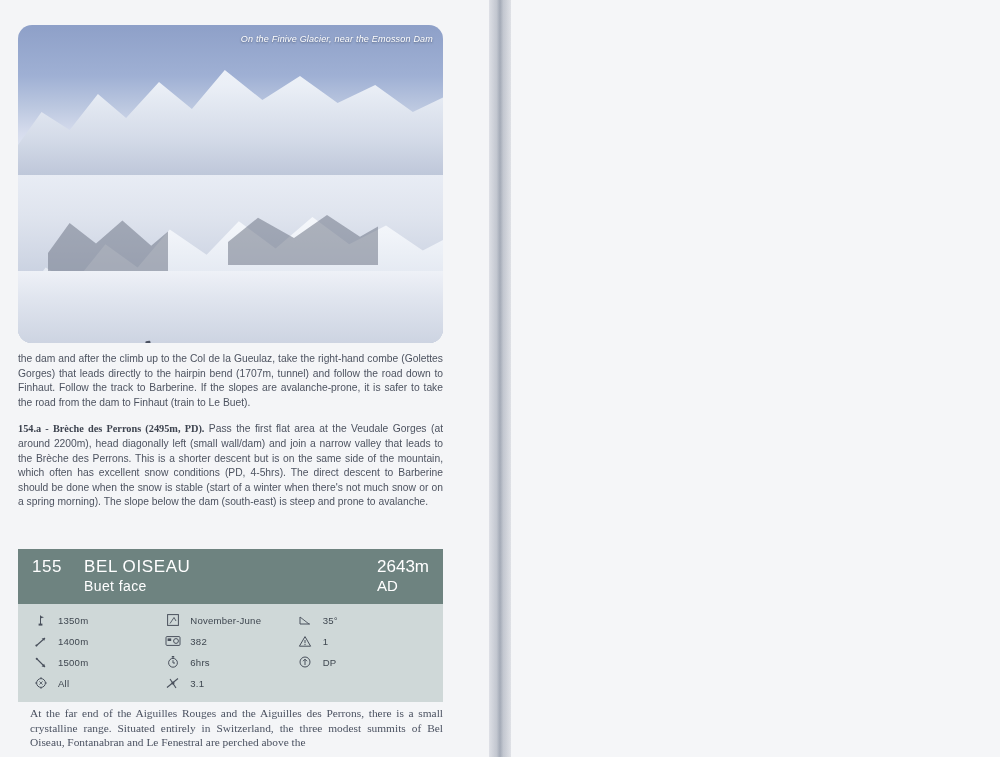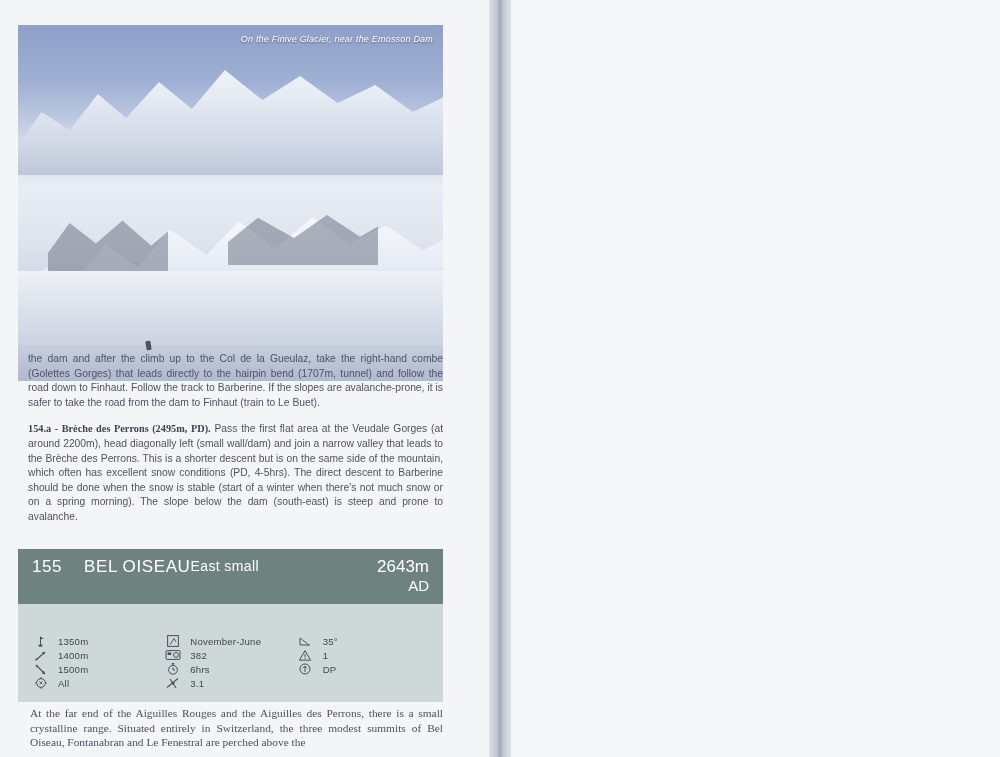--- a/index.html
+++ b/index.html
@@ -18,23 +18,24 @@
     position:absolute;left:489px;top:0;width:22px;height:757px;
     background:linear-gradient(90deg,rgba(160,168,180,0) 0%,rgba(150,158,172,.35) 35%,rgba(120,130,148,.55) 50%,rgba(150,158,172,.35) 65%,rgba(160,168,180,0) 100%);
     pointer-events:none;z-index:5;
   }
   .leftpage{position:absolute;left:0;top:0;width:489px;height:757px;background:#f4f5f7;}
   .rightpage{position:absolute;left:511px;top:0;width:489px;height:757px;background:#f5f6f8;}
 
   
   .photo{position:absolute;overflow:hidden;}
   .photo-top{
-    left:18px;top:25px;width:425px;height:356px;
+    left:18px;top:25px;width:425px;height:318px;
     background:
       linear-gradient(180deg,#8ea0c8 0%,#9fb0d4 16%,#bcc8e0 26%,#d6dced 34%,#e9edf5 46%,#dfe4ee 60%,#cfd6e4 74%,#bfc8da 88%,#aab5cb 100%);
+    border-radius: 14px;
   }
   .ridge1{
     left:-10px;top:120px;width:460px;height:210px;
     background:linear-gradient(180deg,#ffffff 0%,#f1f4f9 28%,#dfe5ef 55%,#c7cfdf 80%,#aeb8cc 100%);
     clip-path:polygon(0% 62%,6% 44%,12% 52%,19% 33%,26% 44%,33% 26%,41% 38%,48% 22%,56% 35%,64% 20%,72% 33%,80% 24%,88% 36%,95% 28%,100% 40%,100% 100%,0% 100%);
   }
   .ridge2{
     left:-20px;top:62px;width:470px;height:150px;
     background:linear-gradient(180deg,#fdfefe 0%,#eef2f8 40%,#d4dbe8 75%,#bcc5d8 100%);
     clip-path:polygon(0% 80%,5% 58%,11% 70%,17% 46%,23% 62%,30% 38%,37% 56%,44% 30%,52% 50%,60% 34%,68% 52%,76% 40%,84% 58%,92% 46%,100% 62%,100% 100%,0% 100%);
@@ -52,21 +53,21 @@
   .caption-top{
     position:absolute;right:10px;top:8px;width:200px;text-align:right;
     color:#ffffff;font-style:italic;font-size:9px;line-height:12px;
     text-shadow:0 1px 2px rgba(40,50,70,.55);
     font-family:"Liberation Sans",sans-serif;letter-spacing:.2px;
   }
 
   
   .col-left{position:absolute;left:18px;width:425px;}
   p.sans{
-    margin:0 0 12px 10px;
+    margin:0 0 12px 0;
     font-family:"Liberation Sans",sans-serif;
     font-size:10.3px;line-height:14.6px;color:#4d5360;
     text-align:justify;
   }
   p.serif{
     margin:0 0 12px 12px;
     font-family:"Liberation Serif",serif;
     font-size:11.4px;line-height:14.6px;color:#4a5160;
     text-align:justify;
   }
@@ -77,30 +78,30 @@
     position:absolute;left:18px;top:549px;width:425px;
     background:#cfd8d8;
   }
   .ib-head{
     background:#6e8380;color:#ffffff;
     padding:8px 14px 9px 14px;
     display:flex;justify-content:space-between;align-items:flex-start;
   }
   .ib-head-l{display:flex;align-items:flex-start;}
   .ib-num{font-size:17px;font-weight:400;letter-spacing:.5px;min-width:52px;}
-  .ib-names{display:flex;flex-direction:row;}
+  .ib-names{display:flex;flex-direction:column;}
   .ib-title{font-size:17px;font-weight:400;letter-spacing:.6px;line-height:20px;}
   .ib-sub{font-size:14px;font-weight:400;letter-spacing:.4px;line-height:18px;}
-  .ib-head-r{text-align:right;}
+  .ib-head-r{}
   .ib-alt{font-size:17px;line-height:20px;}
   .ib-grade{font-size:15px;line-height:18px;}
   .ib-body{
     display:flex;padding:9px 14px 12px 14px;background:#cfd8d8;
   }
-  .ib-col{flex:1;display:flex;flex-direction:column;gap:0;margin-top:21px;}
+  .ib-col{flex:1;display:flex;flex-direction:column;gap:7px;}
   .ib-row{display:flex;align-items:center;gap:9px;height:14px;}
   .ib-ico{width:17px;height:14px;flex:0 0 17px;display:flex;align-items:center;justify-content:center;}
   .ib-val{font-size:9.6px;color:#3f4750;font-family:"Liberation Sans",sans-serif;letter-spacing:.2px;}
   svg{display:block;}
 </style>
 </head>
 <body>
 
 <div class="page">
 
@@ -121,21 +122,21 @@
       <p class="sans">the dam and after the climb up to the Col de la Gueulaz, take the right-hand combe (Golettes Gorges) that leads directly to the hairpin bend (1707m, tunnel) and follow the road down to Finhaut. Follow the track to Barberine. If the slopes are avalanche-prone, it is safer to take the road from the dam to Finhaut (train to Le Buet).</p>
       <p class="sans"><b class="route">154.a - Brèche des Perrons (2495m, PD).</b><span> Pass the first flat area at the Veudale Gorges (at around 2200m), head diagonally left (small wall/dam) and join a narrow valley that leads to the Brèche des Perrons. This is a shorter descent but is on the same side of the mountain, which often has excellent snow conditions (PD, 4-5hrs). The direct descent to Barberine should be done when the snow is stable (start of a winter when there's not much snow or on a spring morning). The slope below the dam (south-east) is steep and prone to avalanche.</span></p>
     </div>
 
     <div class="infobox">
       <div class="ib-head">
         <div class="ib-head-l">
           <div class="ib-num">155</div>
           <div class="ib-names">
             <div class="ib-title">BEL OISEAU</div>
-            <div class="ib-sub">East small</div>
+            <div class="ib-sub">Buet face</div>
           </div>
         </div>
         <div class="ib-head-r">
           <div class="ib-alt">2643m</div>
           <div class="ib-grade">AD</div>
         </div>
       </div>
 
       <div class="ib-body">
 

